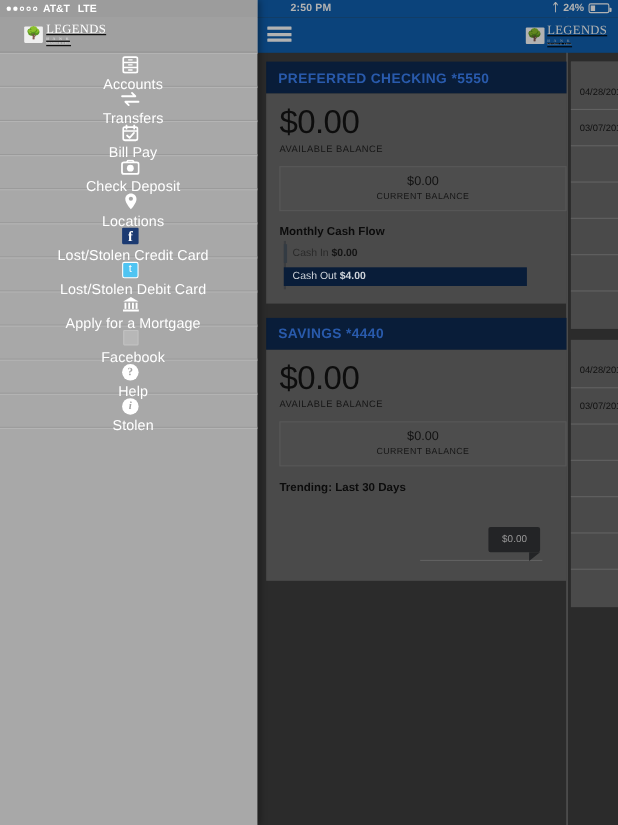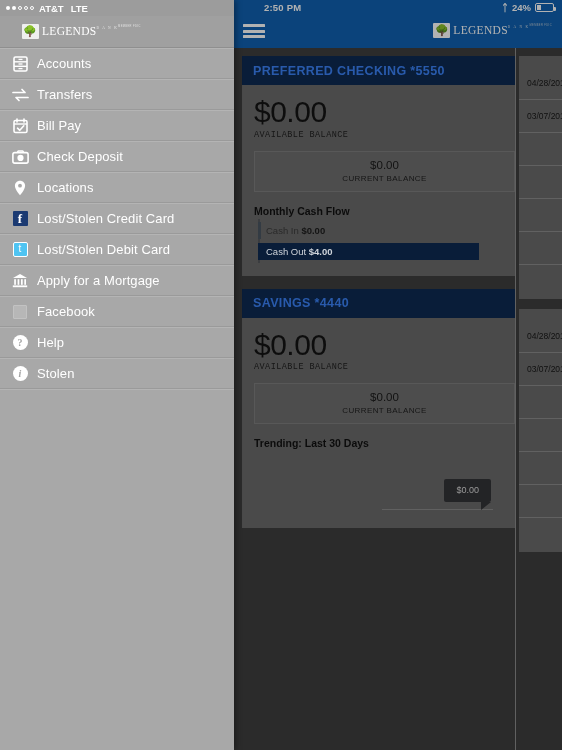--- a/index.html
+++ b/index.html
@@ -57,21 +57,21 @@
     display: flex; align-items: center; gap: 3px;
   }
   .logo-emblem {
     width: 17px; height: 15px; background: #ffffff; border-radius: 1px;
     position: relative; flex: none;
     display: flex; align-items: center; justify-content: center;
   }
   .logo-emblem .tree {
     font-size: 11px; line-height: 1; color: #2b5c8a;
   }
-  .logo-text { display: flex; flex-direction: row; line-height: 1; }
+  .logo-text { display: flex; flex-direction: column; line-height: 1; text-decoration: underline; }
   .logo-word {
     font-family: "Liberation Serif", serif;
     font-size: 11.5px; color: #ffffff; letter-spacing: .3px; font-weight: normal;
   }
   .logo-sub {
     font-family: "Liberation Serif", serif;
     font-size: 3.6px; color: #cfd9e4; letter-spacing: 1.3px; margin-top: 1px;
   }
   .logo-tiny { font-size: 2.6px; color: #b9c6d4; letter-spacing: .4px; margin-top: .5px; }
   .appbar .logo { position: absolute; right: 10px; top: 7px; }
@@ -89,21 +89,21 @@
   .card-title {
     color: #3b82f6; font-size: 12.5px; font-weight: bold; letter-spacing: .35px;
   }
   .card-body { background: #6b6b6b; padding: 11px 0 12px 12px; }
 
   .bal-amount {
     font-size: 30px; color: #141414; font-weight: normal; letter-spacing: -.5px;
     line-height: 1.05;
   }
   .bal-label {
-    font-size: 8.5px; color: #1f1f1f; letter-spacing: .45px; margin-top: 2px; font-family: Liberation Mono, monospace;
+    font-size: 8.5px; color: #1f1f1f; letter-spacing: .45px; margin-top: 2px;
   }
   .cur-box {
     margin-top: 11px; border: 1px solid #7e7e7e; background: #6f6f6f;
     padding: 7px 0 8px 0; text-align: center;
   }
   .cur-amount { font-size: 11.5px; color: #1a1a1a; }
   .cur-label { font-size: 8px; color: #1f1f1f; letter-spacing: .4px; margin-top: 3px; }
 
   .section-title {
     font-size: 10.5px; font-weight: bold; color: #111111;
@@ -197,20 +197,21 @@
   .drawer-head .logo-word { color: #ffffff; }
   .drawer-head .logo-sub, .drawer-head .logo-tiny { color: #e2e2e2; }
 
   .nav-item {
     height: 31px;
     display: flex; align-items: center;
     padding-left: 8px;
     border-bottom: 1px solid #9a9a9a;
     border-top: 1px solid #b4b4b4;
     cursor: pointer;
+    flex-direction: column;
   }
   .nav-icon {
     width: 24px; height: 20px; flex: none;
     display: flex; align-items: center; justify-content: center;
     margin-right: 5px;
   }
   .nav-label {
     font-size: 13px; color: #ffffff; letter-spacing: .1px;
   }
   .nav-icon svg { display: block; }

